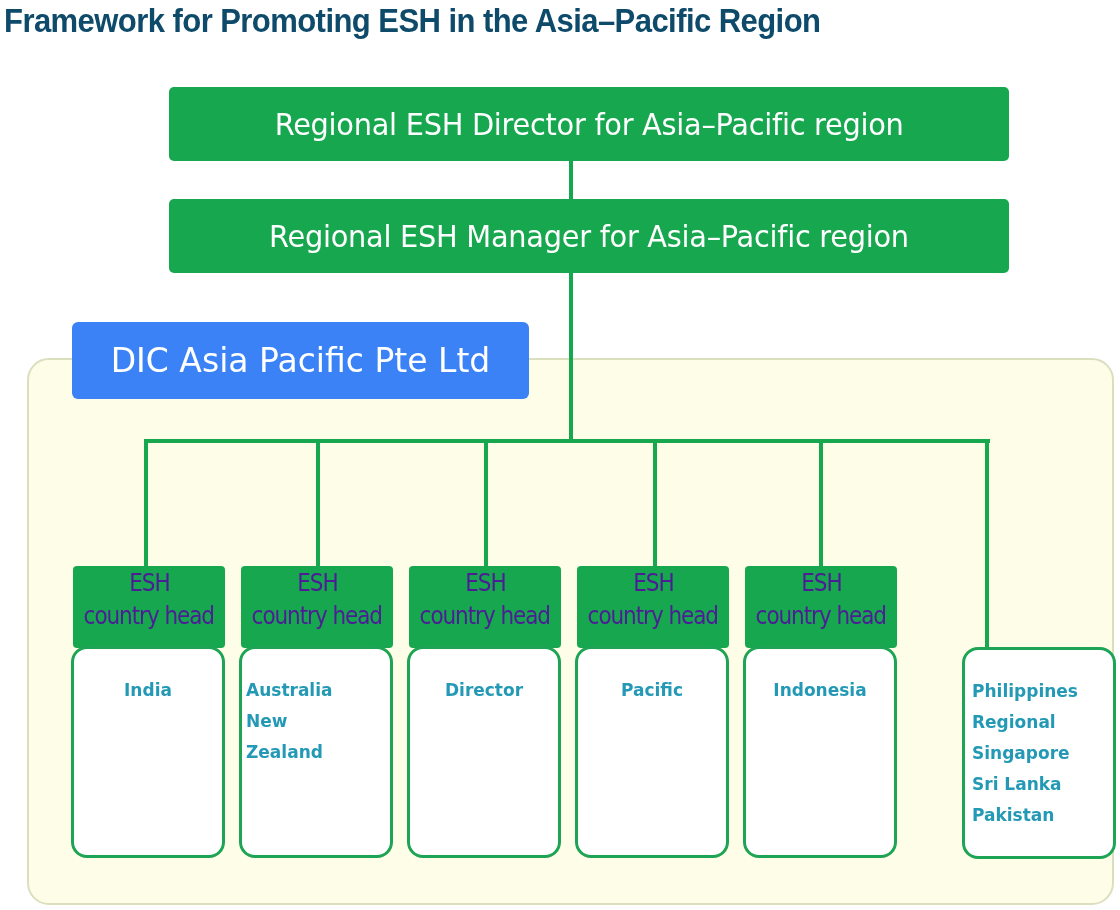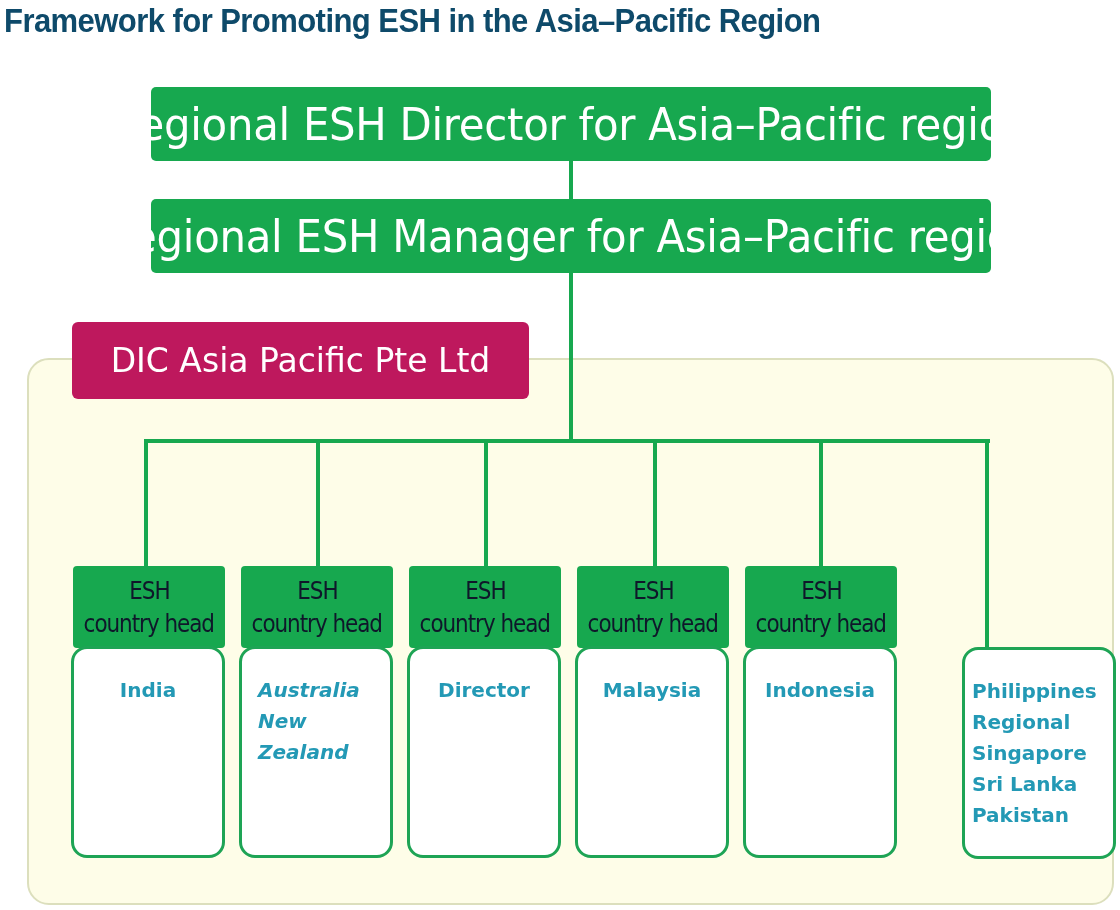--- a/index.html
+++ b/index.html
@@ -9,60 +9,60 @@
       font-family: "DejaVu Sans", sans-serif;
     }
     .title {
       position: absolute; left: 4px; top: 2px;
       font-family: "Liberation Sans", sans-serif;
       font-weight: bold; font-size: 33px; color: #0e4a6a;
       letter-spacing: -0.6px; white-space: nowrap;
       transform: scaleX(0.94); transform-origin: left top;
     }
     .top-box {
-      position: absolute; left: 151px; width: 840px; height: 74px;
+      position: absolute; left: 169px; width: 840px; height: 74px;
       background: #17a84f; border-radius: 5px; color: #ffffff;
       display: flex; align-items: center; justify-content: center;
-      font-family: "DejaVu Sans", sans-serif; font-size: 45px; white-space: nowrap;
+      font-family: "DejaVu Sans", sans-serif; font-size: 31px; white-space: nowrap;
       letter-spacing: -0.3px;
     }
     .top-box span { display: inline-block; transform: scaleX(0.93); }
     .director { top: 87px; }
     .manager { top: 199px; }
     .panel {
       position: absolute; left: 27px; top: 358px; width: 1083px; height: 543px;
       background: #fefde8; border: 2px solid #dcdfbd; border-radius: 22px;
     }
     .company {
       position: absolute; left: 72px; top: 322px; width: 457px; height: 77px;
-      background: #be185d; border-radius: 6px; color: #ffffff;
+      background: #3b82f6; border-radius: 6px; color: #ffffff;
       display: flex; align-items: center; justify-content: center;
       font-family: "DejaVu Sans", sans-serif; font-size: 33px; white-space: nowrap;
     }
     .line { position: absolute; background: #17a84f; }
     .col-head {
       position: absolute; top: 566px; width: 152px; height: 82px;
-      background: #17a84f; border-radius: 4px; color: #0f172a;
-      display: flex; flex-direction: column; align-items: center; justify-content: center;
+      background: #17a84f; border-radius: 4px; color: #4c1d95;
+      display: flex; flex-direction: column; align-items: center; 
       font-family: "DejaVu Sans", sans-serif; font-size: 25px; line-height: 33px;
       letter-spacing: -1.2px;
     }
     .col-head span { display: block; transform: scaleX(0.86); white-space: nowrap; }
     .col-body {
       position: absolute; top: 648px; width: 148px; height: 206px;
       background: #ffffff; border: 3px solid #1ea455; border-radius: 16px;
       box-sizing: content-box;
     }
     .col-body.with-head { top: 646px; }
     .country-list {
       margin-top: 26px; color: #2399b5; font-weight: bold;
-      font-family: "DejaVu Sans", sans-serif; font-size: 20px; line-height: 31px;
+      font-family: "DejaVu Sans", sans-serif; font-size: 17px; line-height: 31px;
     }
     .country-list.center { text-align: center; }
-    .country-list.left { padding-left: 16px; font-style: italic; }
+    .country-list.left { padding-left: 4px; }
     .country-list.left-tight { padding-left: 7px; }
     .country-list div { white-space: nowrap; }
   </style>
 </head>
 <body>
 
 <div class="title">Framework for Promoting ESH in the Asia–Pacific Region</div>
 
 <div class="top-box director">
   <span>Regional ESH Director for Asia–Pacific region</span>
@@ -119,21 +119,21 @@
     <div>Director</div>
   </div>
 </div>
 
 <div class="col-head" style="left:577px;">
   <span>ESH</span>
   <span>country head</span>
 </div>
 <div class="col-body with-head" style="left:575px;">
   <div class="country-list center">
-    <div>Malaysia</div>
+    <div>Pacific</div>
   </div>
 </div>
 
 <div class="col-head" style="left:745px;">
   <span>ESH</span>
   <span>country head</span>
 </div>
 <div class="col-body with-head" style="left:743px;">
   <div class="country-list center">
     <div>Indonesia</div>

